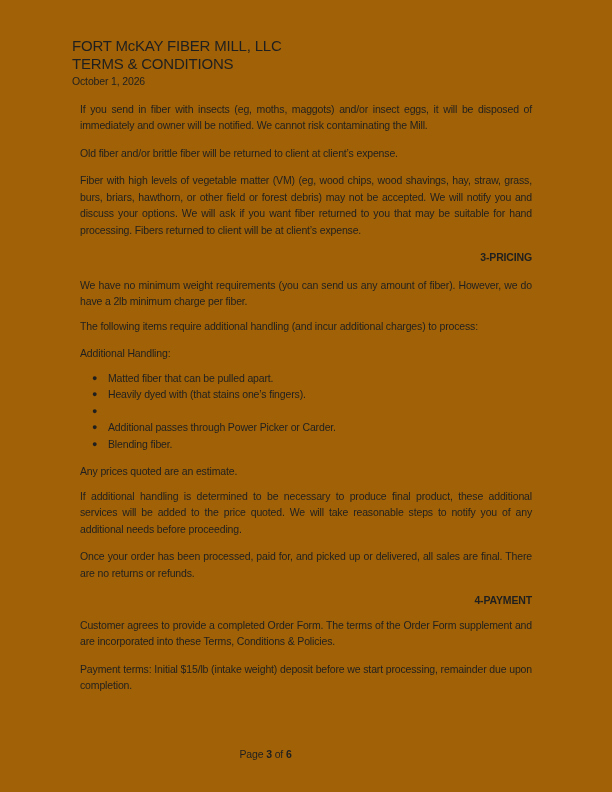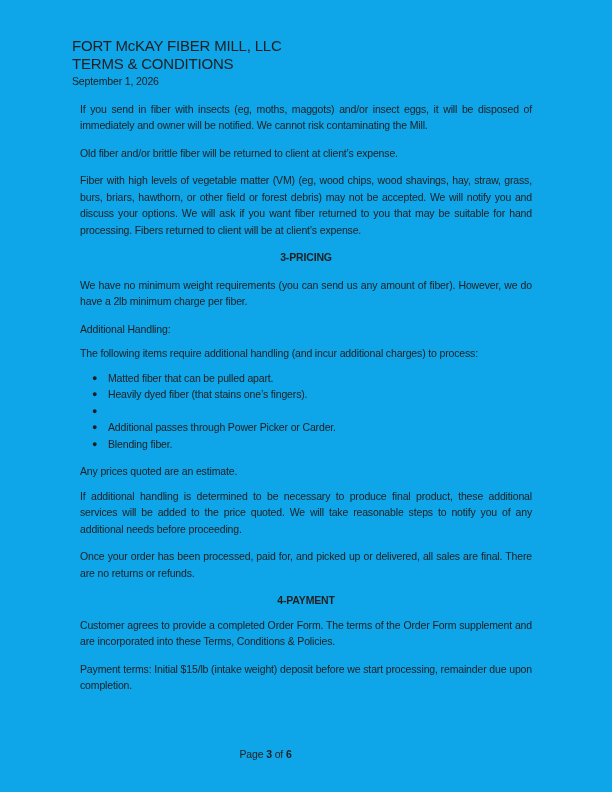--- a/index.html
+++ b/index.html
@@ -4,21 +4,21 @@
 <style>
   html, body {
     margin: 0;
     padding: 0;
     background: #ffffff;
   }
   .page {
     position: relative;
     width: 612px;
     height: 792px;
-    background: #0ea5e9;
+    background: #a16207;
     box-sizing: border-box;
     padding: 37px 72px 0 72px;
     font-family: "Liberation Sans", "DejaVu Sans", sans-serif;
     font-size: 10.5px;
     line-height: 16.5px;
     letter-spacing: -0.15px;
     color: #1f1f1f;
     overflow: hidden;
   }
   .doc-company,
@@ -32,21 +32,21 @@
   }
   .para {
     margin: 8px;
     text-align: justify;
   }
   .gap {
     margin-top: 11px;
   }
   .heading {
     font-weight: bold;
-    text-align: center;
+    text-align: right;
   }
   ul.bullet-list {
     list-style: none;
     margin: 0;
     padding: 0;
   }
   li.bullet-item {
     display: flex;
     padding-left: 20px;
     margin: 0;
@@ -69,44 +69,44 @@
   }
 </style>
 </head>
 <body>
 
 <div class="page">
 
   <div class="doc-header">
     <div class="doc-company">FORT McKAY FIBER MILL, LLC</div>
     <div class="doc-title">TERMS &amp; CONDITIONS</div>
-    <div class="doc-date">September 1, 2026</div>
+    <div class="doc-date">October 1, 2026</div>
   </div>
 
   <p class="para gap">If you send in fiber with insects (eg, moths, maggots) and/or insect eggs, it will be disposed of immediately and owner will be notified. We cannot risk contaminating the Mill.</p>
 
   <p class="para gap">Old fiber and/or brittle fiber will be returned to client at client’s expense.</p>
 
   <p class="para gap">Fiber with high levels of vegetable matter (VM) (eg, wood chips, wood shavings, hay, straw, grass, burs, briars, hawthorn, or other field or forest debris) may not be accepted. We will notify you and discuss your options. We will ask if you want fiber returned to you that may be suitable for hand processing. Fibers returned to client will be at client’s expense.</p>
 
   <p class="para gap heading">3-PRICING</p>
 
   <p class="para gap">We have no minimum weight requirements (you can send us any amount of fiber). However, we do have a 2lb minimum charge per fiber.</p>
 
+  <p class="para">The following items require additional handling (and incur additional charges) to process:</p>
   <p class="para gap">Additional Handling:</p>
-  <p class="para">The following items require additional handling (and incur additional charges) to process:</p>
 
   <ul class="bullet-list">
     <li class="bullet-item">
       <span class="bullet">●</span>
       <span class="bullet-text">Matted fiber that can be pulled apart.</span>
     </li>
     <li class="bullet-item">
       <span class="bullet">●</span>
-      <span class="bullet-text">Heavily dyed fiber (that stains one’s fingers).</span>
+      <span class="bullet-text">Heavily dyed with (that stains one’s fingers).</span>
     </li>
     <li class="bullet-item">
       <span class="bullet">●</span>
     </li>
     <li class="bullet-item">
       <span class="bullet">●</span>
       <span class="bullet-text">Additional passes through Power Picker or Carder.</span>
     </li>
     <li class="bullet-item">
       <span class="bullet">●</span>

